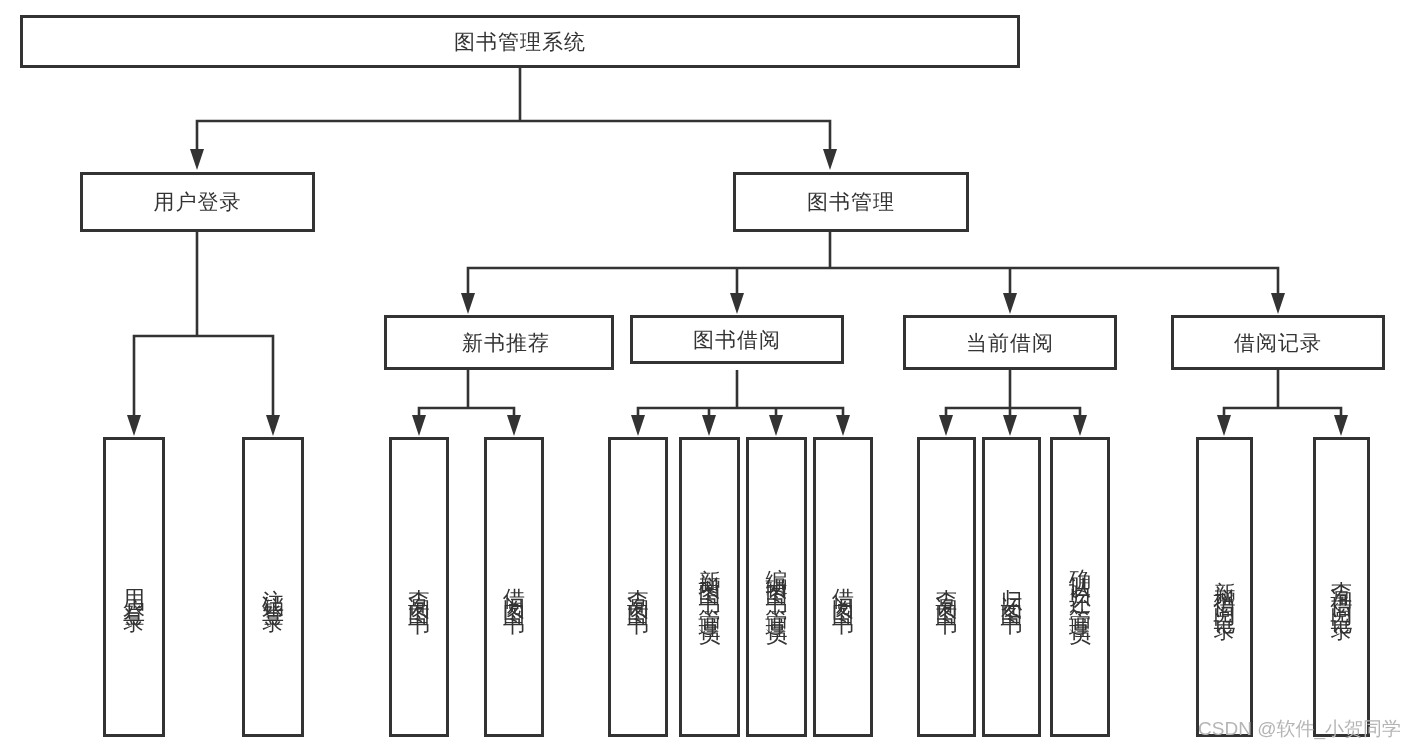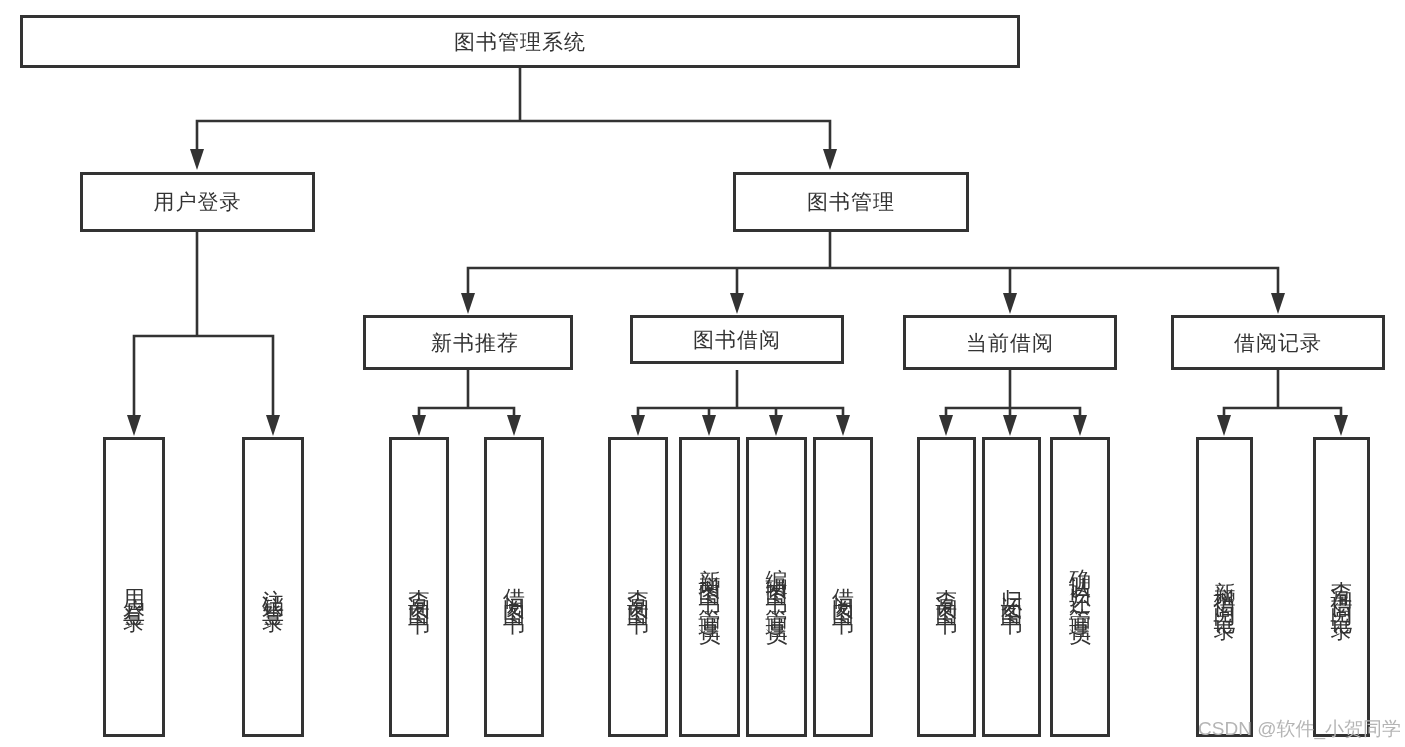--- a/index.html
+++ b/index.html
@@ -95,21 +95,21 @@
     <span class="hlabel">图书管理系统</span>
   </div>
 
   <div class="box" style="left:80px; top:172px; width:235px; height:60px;">
     <span class="hlabel">用户登录</span>
   </div>
   <div class="box" style="left:712px; top:172px; width:236px; height:60px;margin-left:21px;">
     <span class="hlabel">图书管理</span>
   </div>
 
-  <div class="box" style="left:363px; top:315px; width:210px; height:55px;padding-left:14px;">
+  <div class="box" style="left:384px; top:315px; width:230px; height:55px;padding-left:14px;">
     <span class="hlabel">新书推荐</span>
   </div>
   <div class="box" style="left:630px; top:315px; width:214px; height:49px;">
     <span class="hlabel">图书借阅</span>
   </div>
   <div class="box" style="left:903px; top:315px; width:214px; height:55px;text-align:center;">
     <span class="hlabel">当前借阅</span>
   </div>
   <div class="box" style="left:1171px; top:315px; width:214px; height:55px;">
     <span class="hlabel">借阅记录</span>

